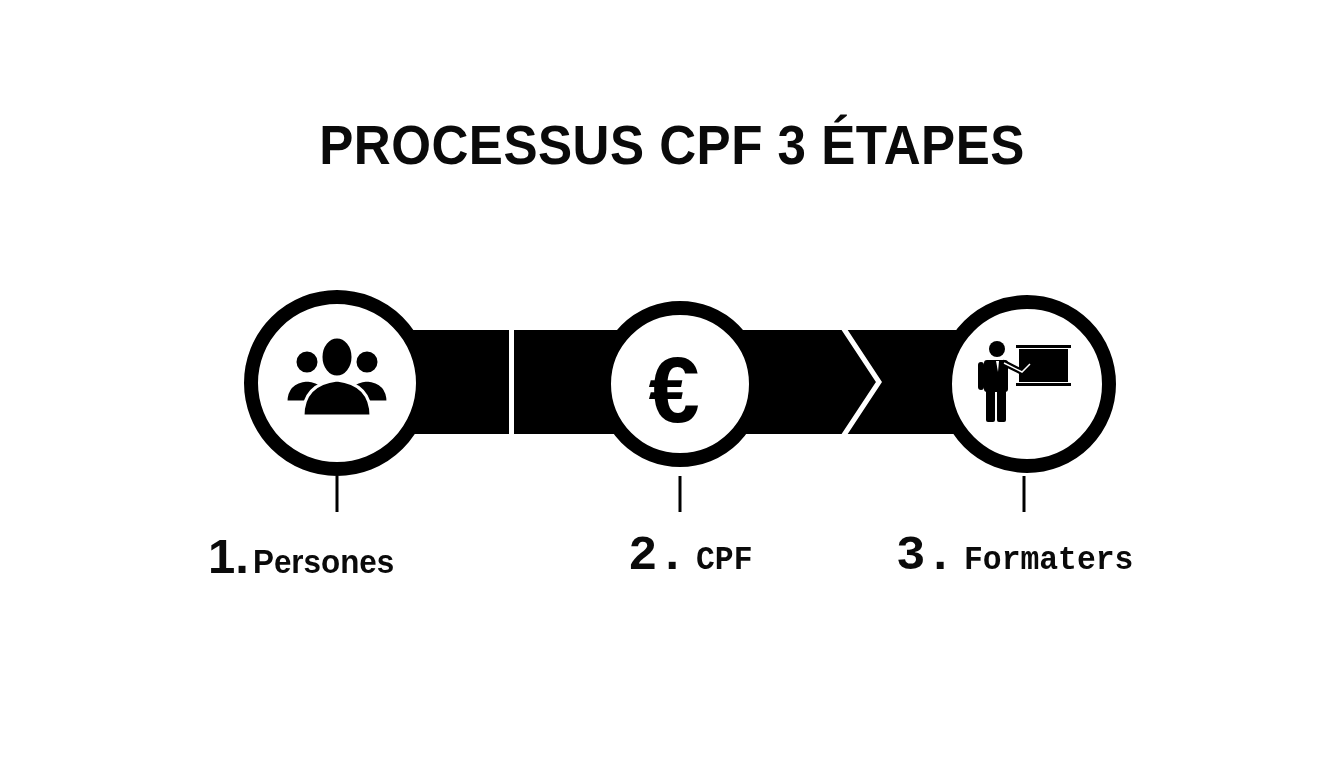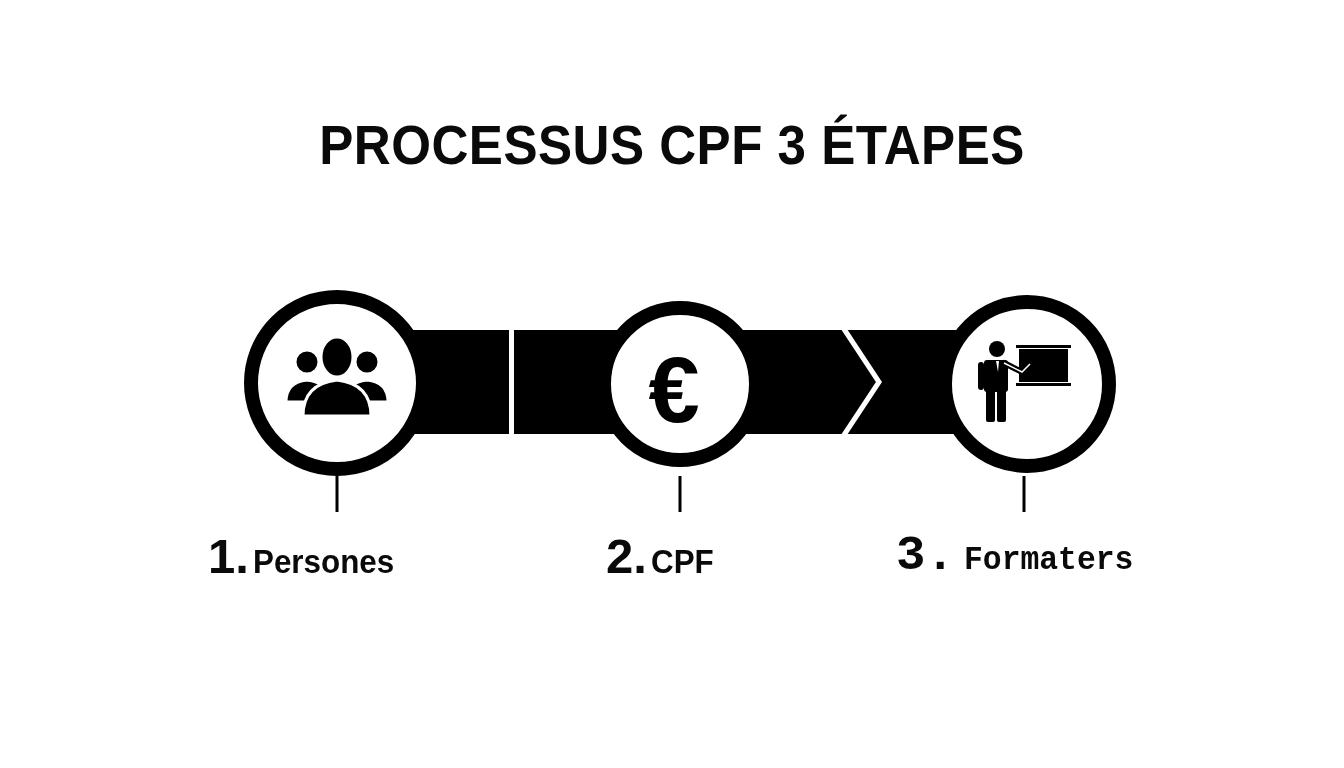--- a/index.html
+++ b/index.html
@@ -74,21 +74,21 @@
       <path d="M996,361 L999,361 L998,372 Z" fill="#fff"></path>
     </g>
   </g>
 </svg>
 
 <div class="label" style="left:208px;text-align:center;">
   <span class="num">1.</span>
   <span class="txt">Persones</span>
 </div>
 
-<div class="label" style="left:606px;">
+<div class="label" style="left:628px;font-family:Liberation Mono, monospace;">
   <span class="num">2.</span>
   <span class="txt">CPF</span>
 </div>
 
 <div class="label" style="left:896px;font-family:Liberation Mono, monospace;">
   <span class="num">3.</span>
   <span class="txt">Formaters</span>
 </div>
 
 </body></html>

